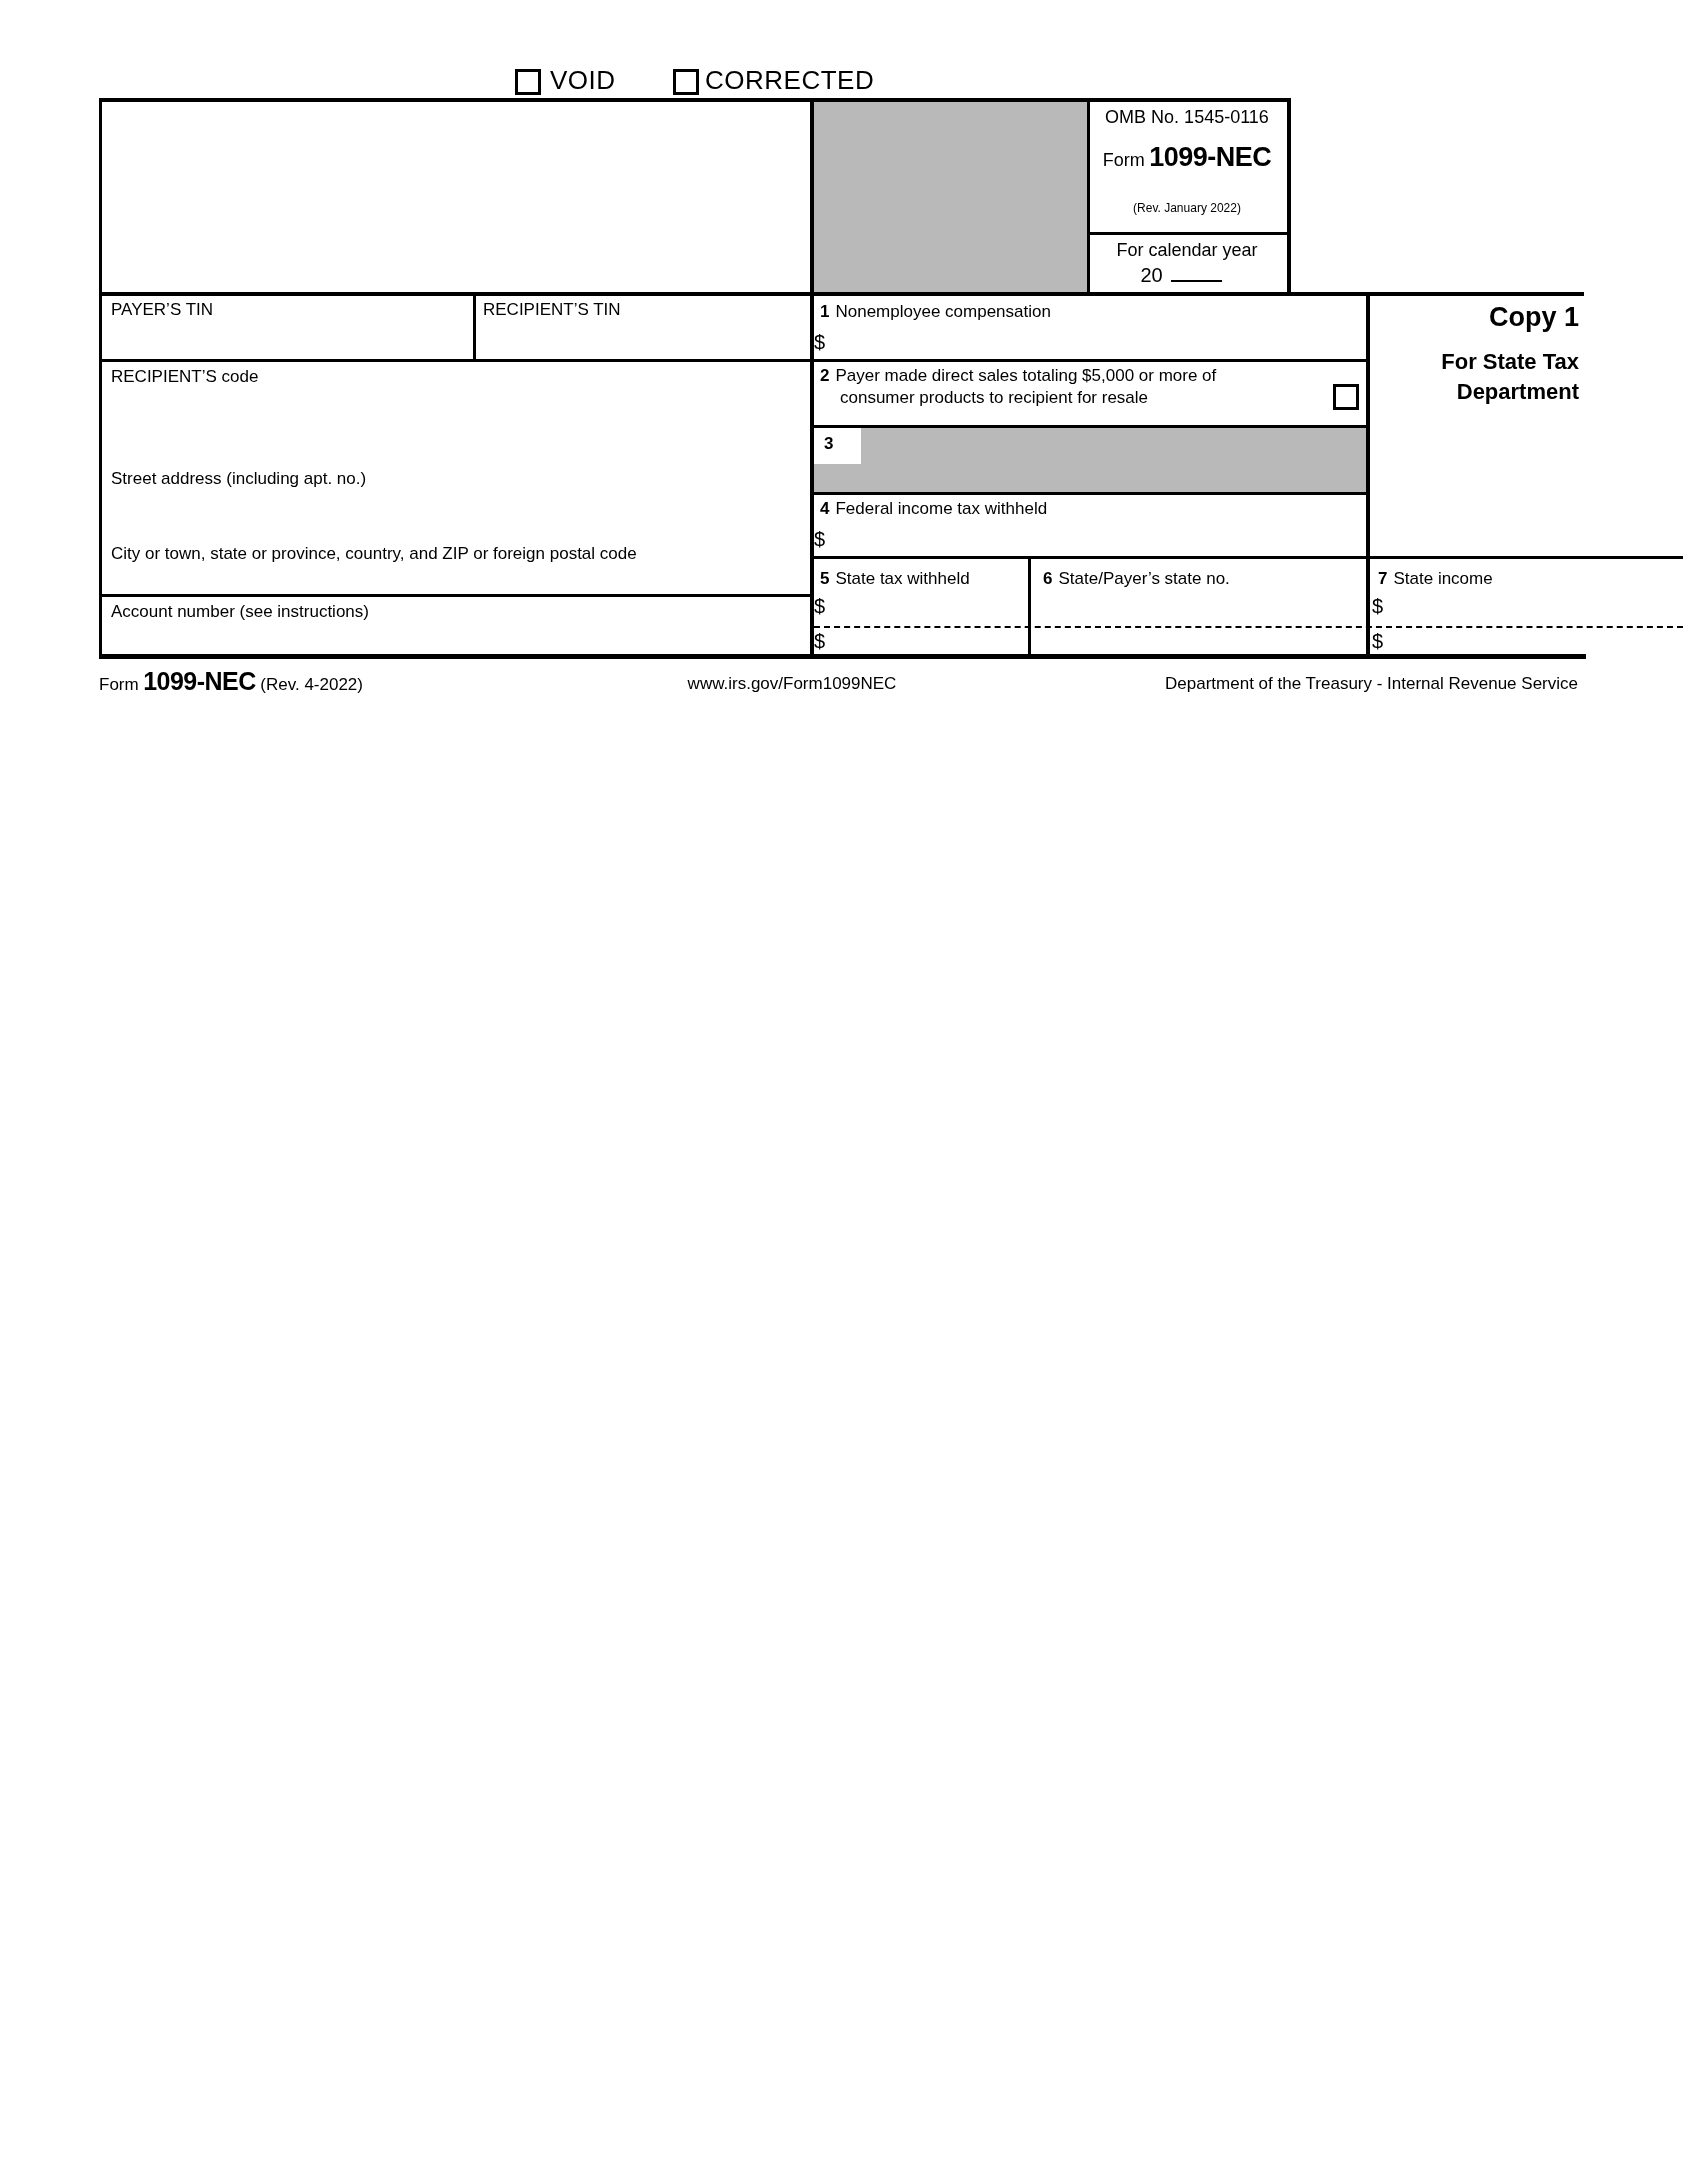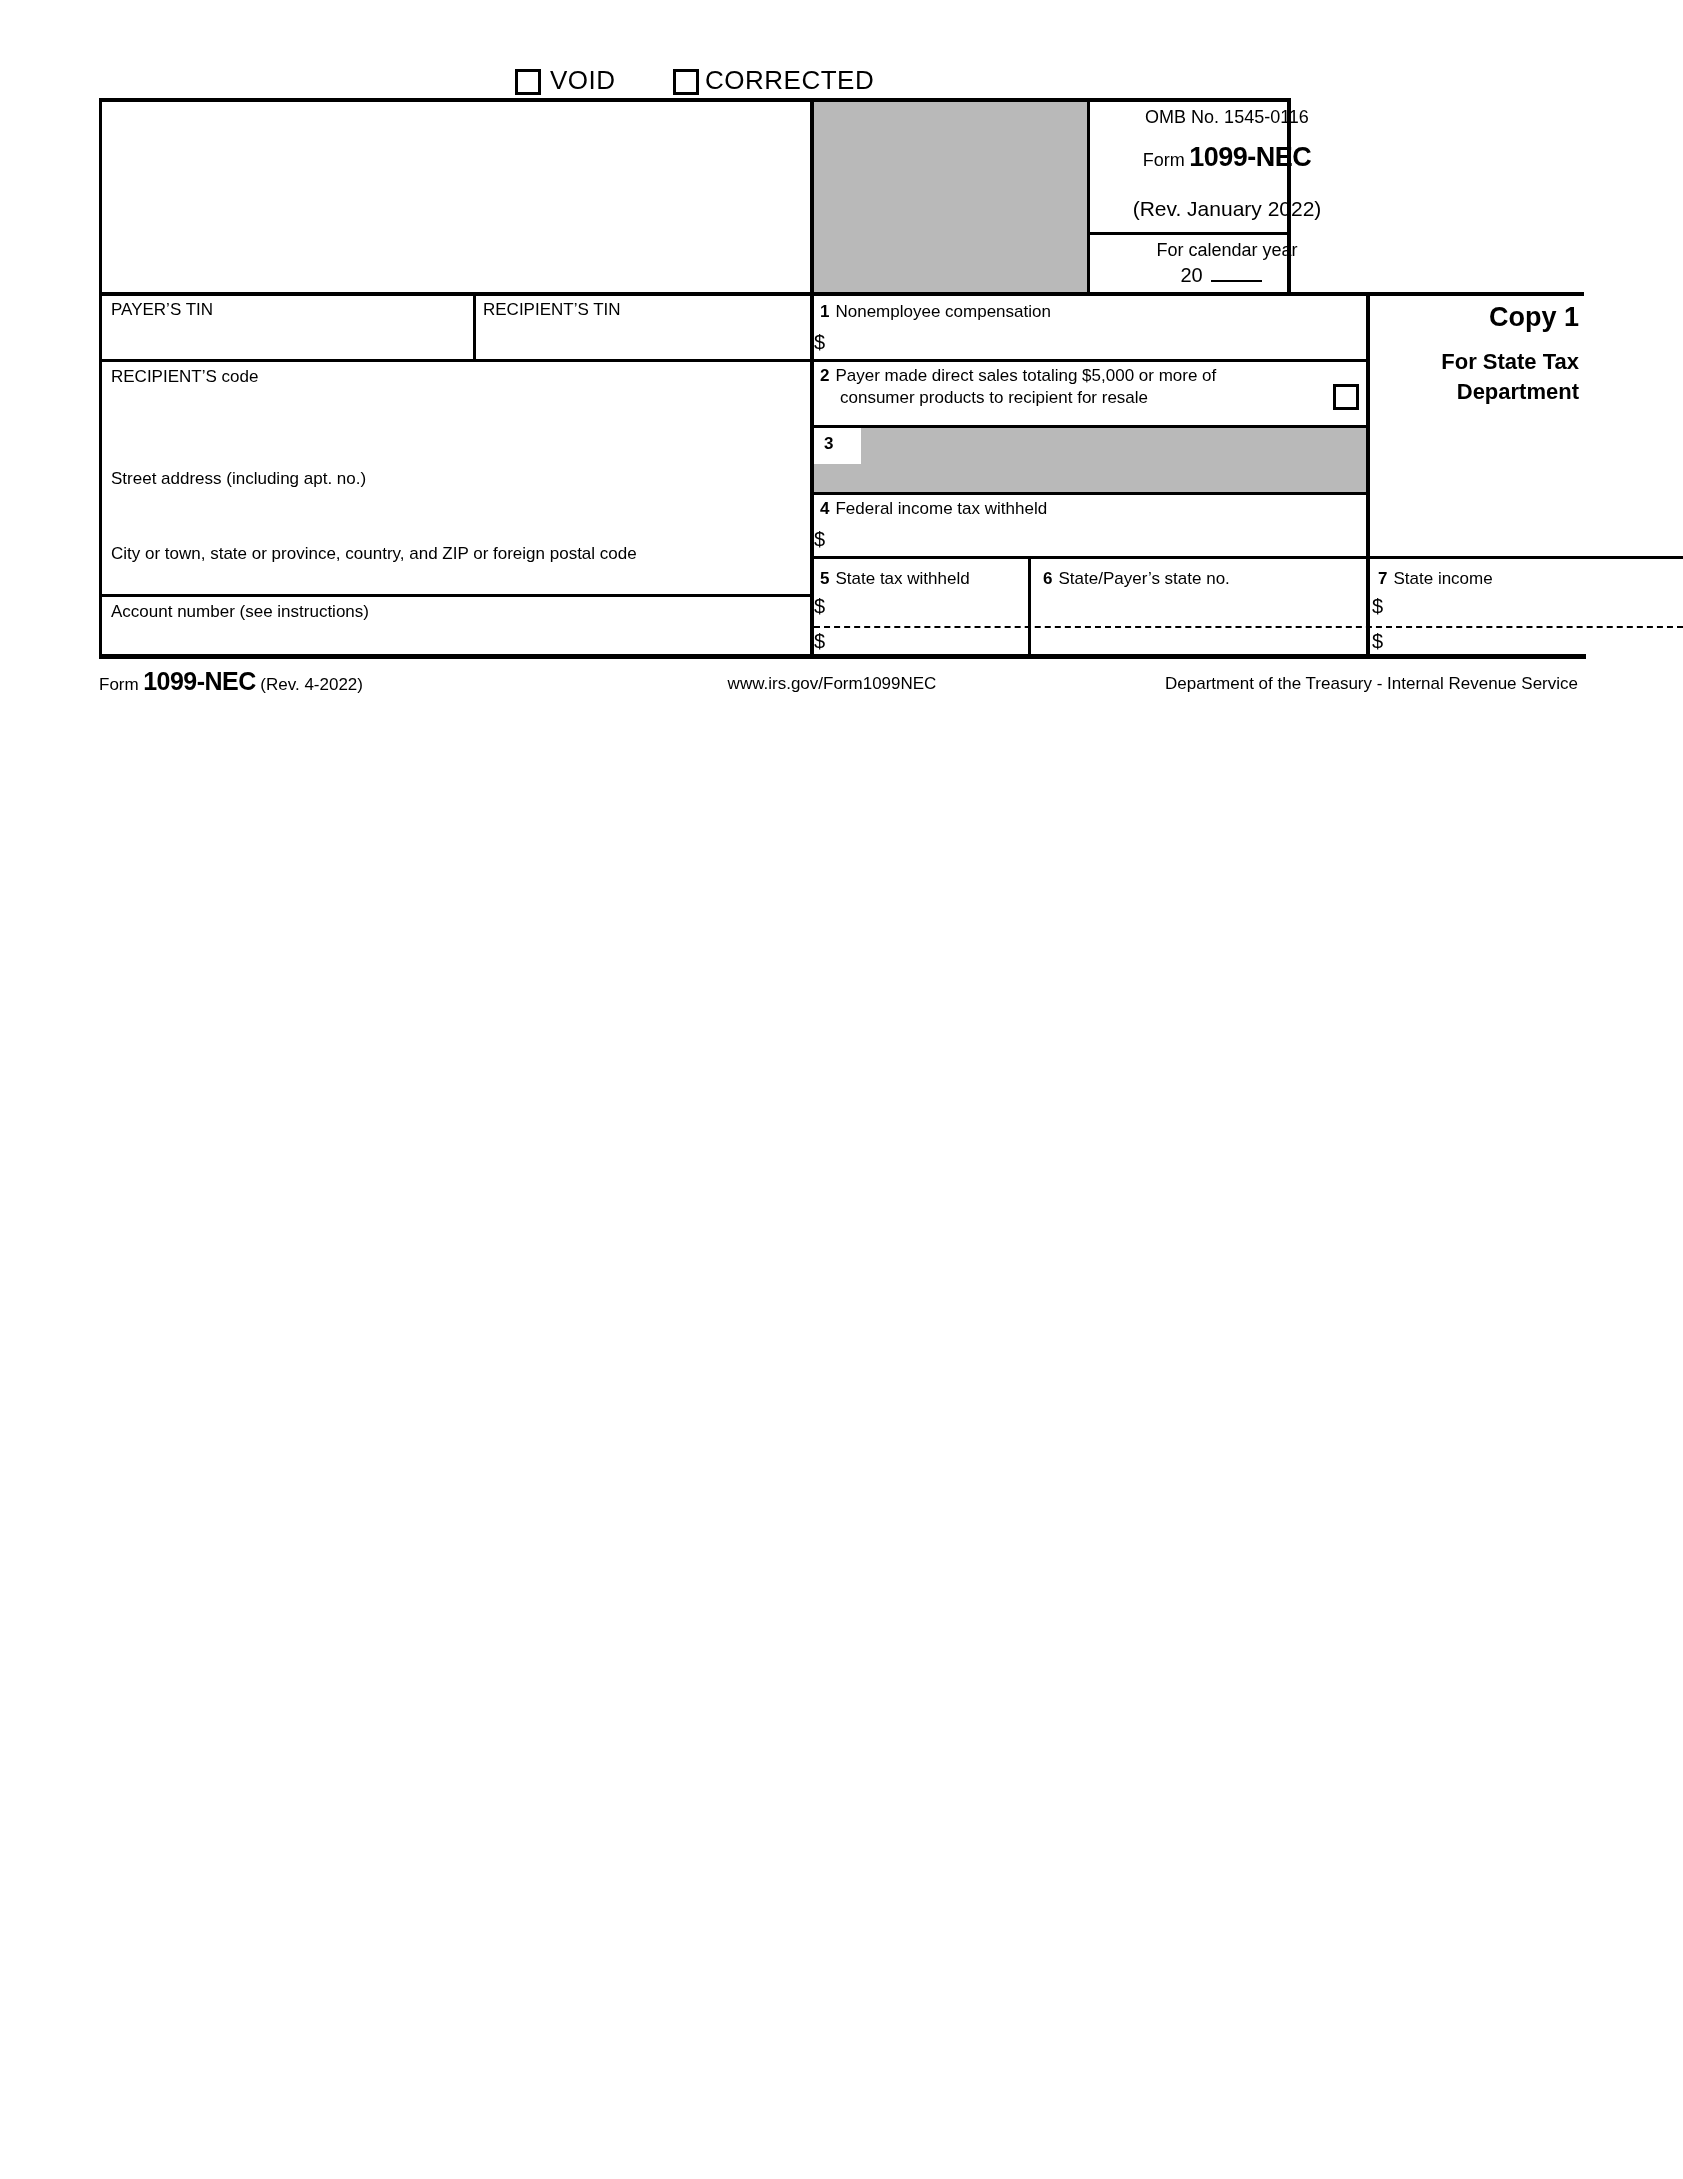--- a/index.html
+++ b/index.html
@@ -7,21 +7,21 @@
         font-family:"Liberation Sans","DejaVu Sans",sans-serif;color:#000;overflow:hidden;}
   .abs{position:absolute;}
   .hl{position:absolute;background:#000;height:3px;}
   .vl{position:absolute;background:#000;width:3px;}
   .lbl{position:absolute;font-size:17px;line-height:21px;color:#000;}
   .bignum{font-weight:bold;margin-right:6px;}
   .dollar{position:absolute;font-size:20px;}
   .cb{position:absolute;width:26px;height:26px;border:3px solid #000;background:#fff;box-sizing:border-box;}
   .hdrword{position:absolute;font-size:26px;letter-spacing:0.5px;}
   .grayfill{position:absolute;background:#b9b9b9;}
-  .center{text-align:center;padding-left:40px;}
+  .center{text-align:center;}
   .right{text-align:right;}
   .dashline{position:absolute;border-top:2px dashed #000;height:0;}
   .fieldzone{position:absolute;}
 </style>
 </head>
 <body>
 
 <div class="page">
 
   <div class="cb" style="left:515px;top:69px;"></div>
@@ -53,21 +53,21 @@
     <div class="vl" style="left:1366px;top:292px;height:364px;width:4px;"></div>
   </div>
 
   <div class="fieldzone" style="left:103px;top:102px;width:705px;height:188px;"></div>
 
   <div class="lbl center" style="left:1087px;top:107px;width:200px;font-size:18px;">OMB No. 1545-0116</div>
   <div class="abs center" style="left:1087px;top:142px;width:200px;">
     <span style="font-size:18px;">Form</span>
     <span style="font-size:27px;font-weight:bold;letter-spacing:-0.5px;">1099-NEC</span>
   </div>
-  <div class="lbl center" style="left:1087px;top:198px;width:200px;font-size:21px;">(Rev. January 2022)</div>
+  <div class="lbl center" style="left:1087px;top:198px;width:200px;font-size:12px;">(Rev. January 2022)</div>
   <div class="lbl center" style="left:1087px;top:240px;width:200px;font-size:18px;">For calendar year</div>
   <div class="abs center" style="left:1087px;top:260px;width:188px;">
     <span style="font-size:20px;">20</span><span style="display:inline-block;width:51px;border-bottom:2px solid #000;height:20px;margin-left:8px;"></span>
   </div>
 
   <div class="abs right" style="left:1366px;top:302px;width:213px;font-size:27px;font-weight:bold;">Copy 1</div>
   <div class="abs right" style="left:1366px;top:347px;width:213px;font-size:22px;font-weight:bold;line-height:30px;">
     <div>For State Tax</div>
     <div>Department</div>
   </div>

